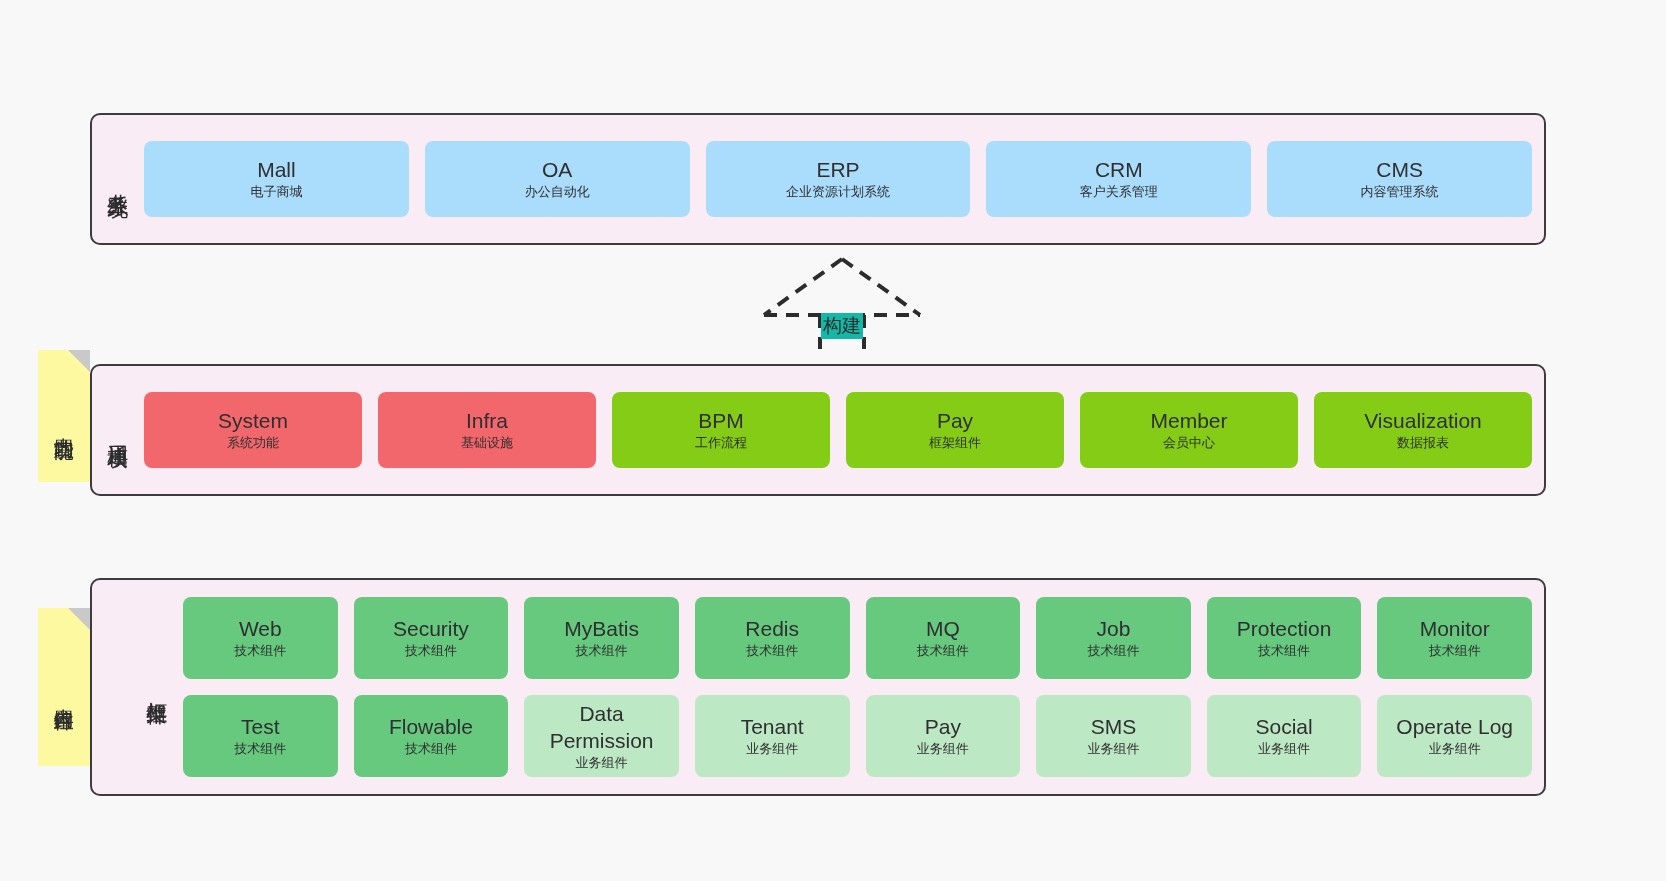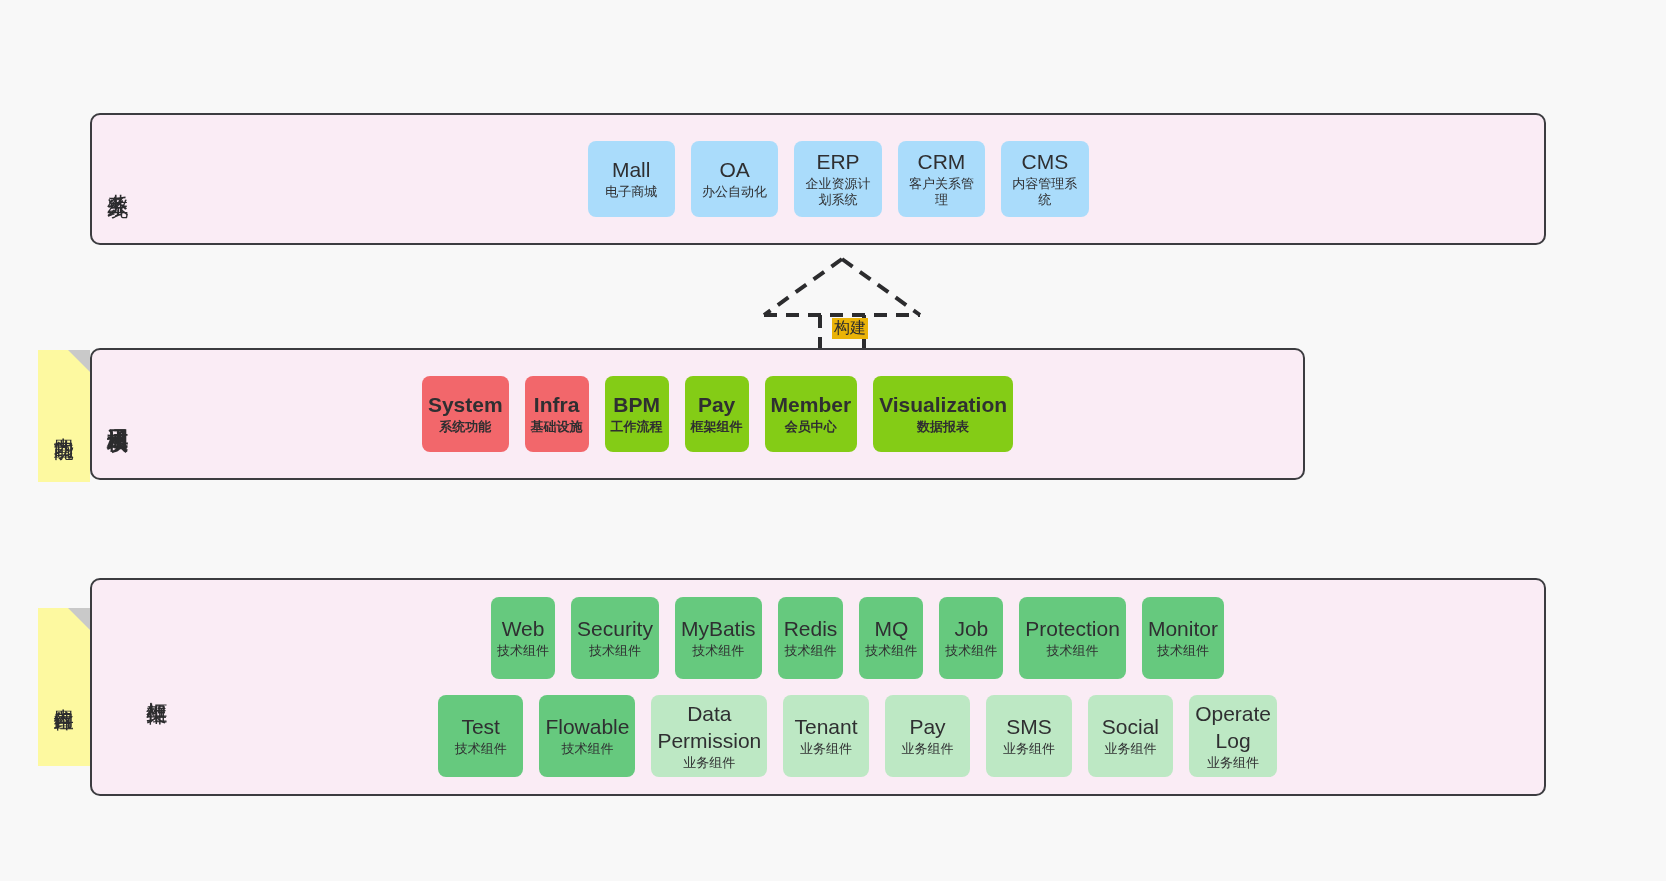--- a/index.html
+++ b/index.html
@@ -39,21 +39,20 @@
     line-height: 1.12;
     white-space: nowrap;
   }
   .layer-body {
     flex: 1 1 auto;
     display: flex;
     flex-direction: column;
     justify-content: center;
     padding: 0 12px 0 0;
     gap: 16px;
-    align-items: center;
   }
   .cell-row {
     display: flex;
     gap: 16px;
   }
   .cell {
     flex: 1 1 0;
     border-radius: 8px;
     display: flex;
     flex-direction: column;
@@ -72,21 +71,21 @@
   .c-blue        { background: #aadcfb; }
   .c-red         { background: #f2676b; }
   .c-pink        { background: #84cc16; }
   .c-green       { background: #66c97e; }
   .c-green-light { background: #bde8c4; }
 
   
   #layer-business { left: 90px;  top: 113px; width: 1456px; height: 132px; }
   #layer-business .cell { height: 76px; }
 
-  #layer-common   { left: 90px;  top: 348px; width: 1215px; height: 132px; font-weight: bold; }
+  #layer-common   { left: 90px;  top: 364px; width: 1456px; height: 132px; }
   #layer-common .cell { height: 76px; }
 
   #layer-framework{ left: 90px;  top: 578px; width: 1456px; height: 218px; padding-left: 39px; }
   #layer-framework .cell { height: 82px; }
 
   
   .note {
     position: absolute;
     background: #fdf9a0;
     width: 52px;
@@ -117,26 +116,25 @@
     position: absolute;
     width: 180px;
     height: 96px;
   }
   .arrow svg { display: block; width: 180px; height: 96px; }
   .arrow-label {
     position: absolute;
     left: 50%;
     transform: translateX(-50%);
     bottom: 10px;
-    font-size: 16px;
+    font-size: 19px;
     color: #2c2c2e;
-    background: #eab308;
+    background: #14b8a6;
     padding: 0 2px;
     white-space: nowrap;
-    margin-left: 8px;
   }
   #arrow-build   { left: 752px; top: 253px; }
   #arrow-realize { left: 765px; top: 484px; }
 </style>
 </head>
 <body>
 
 <div id="stage">
 
   <div class="layer" id="layer-business">

